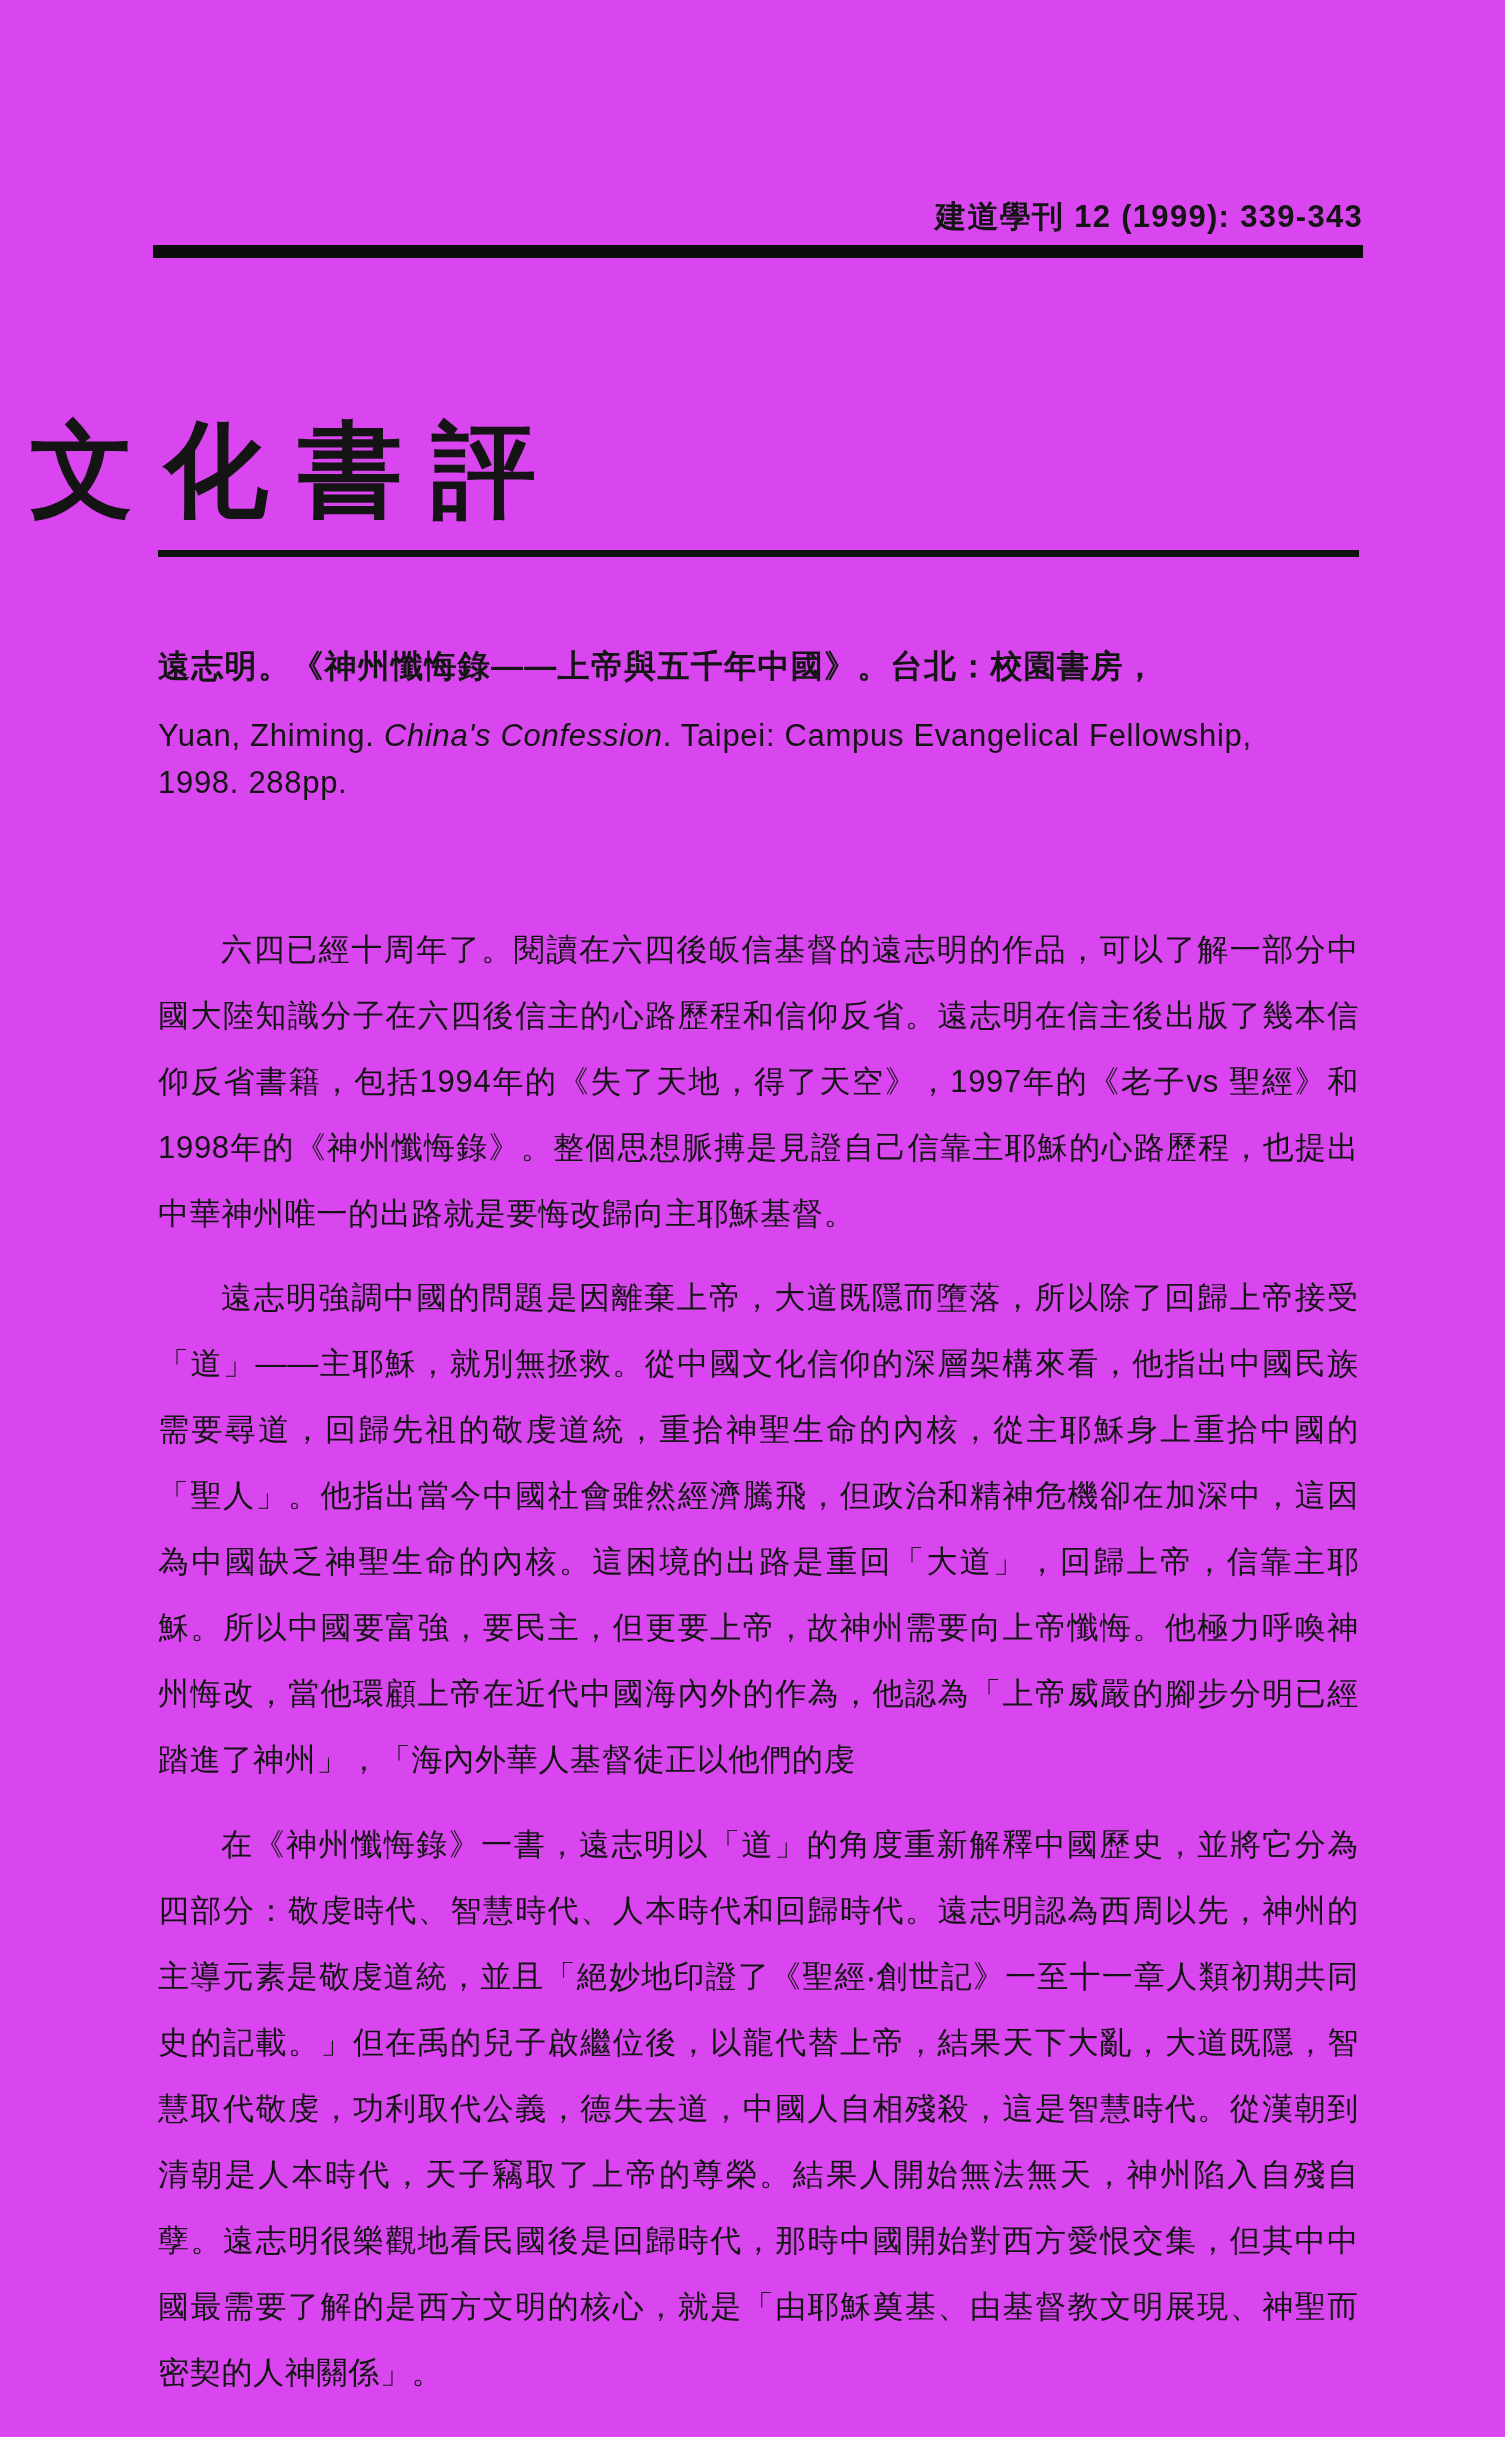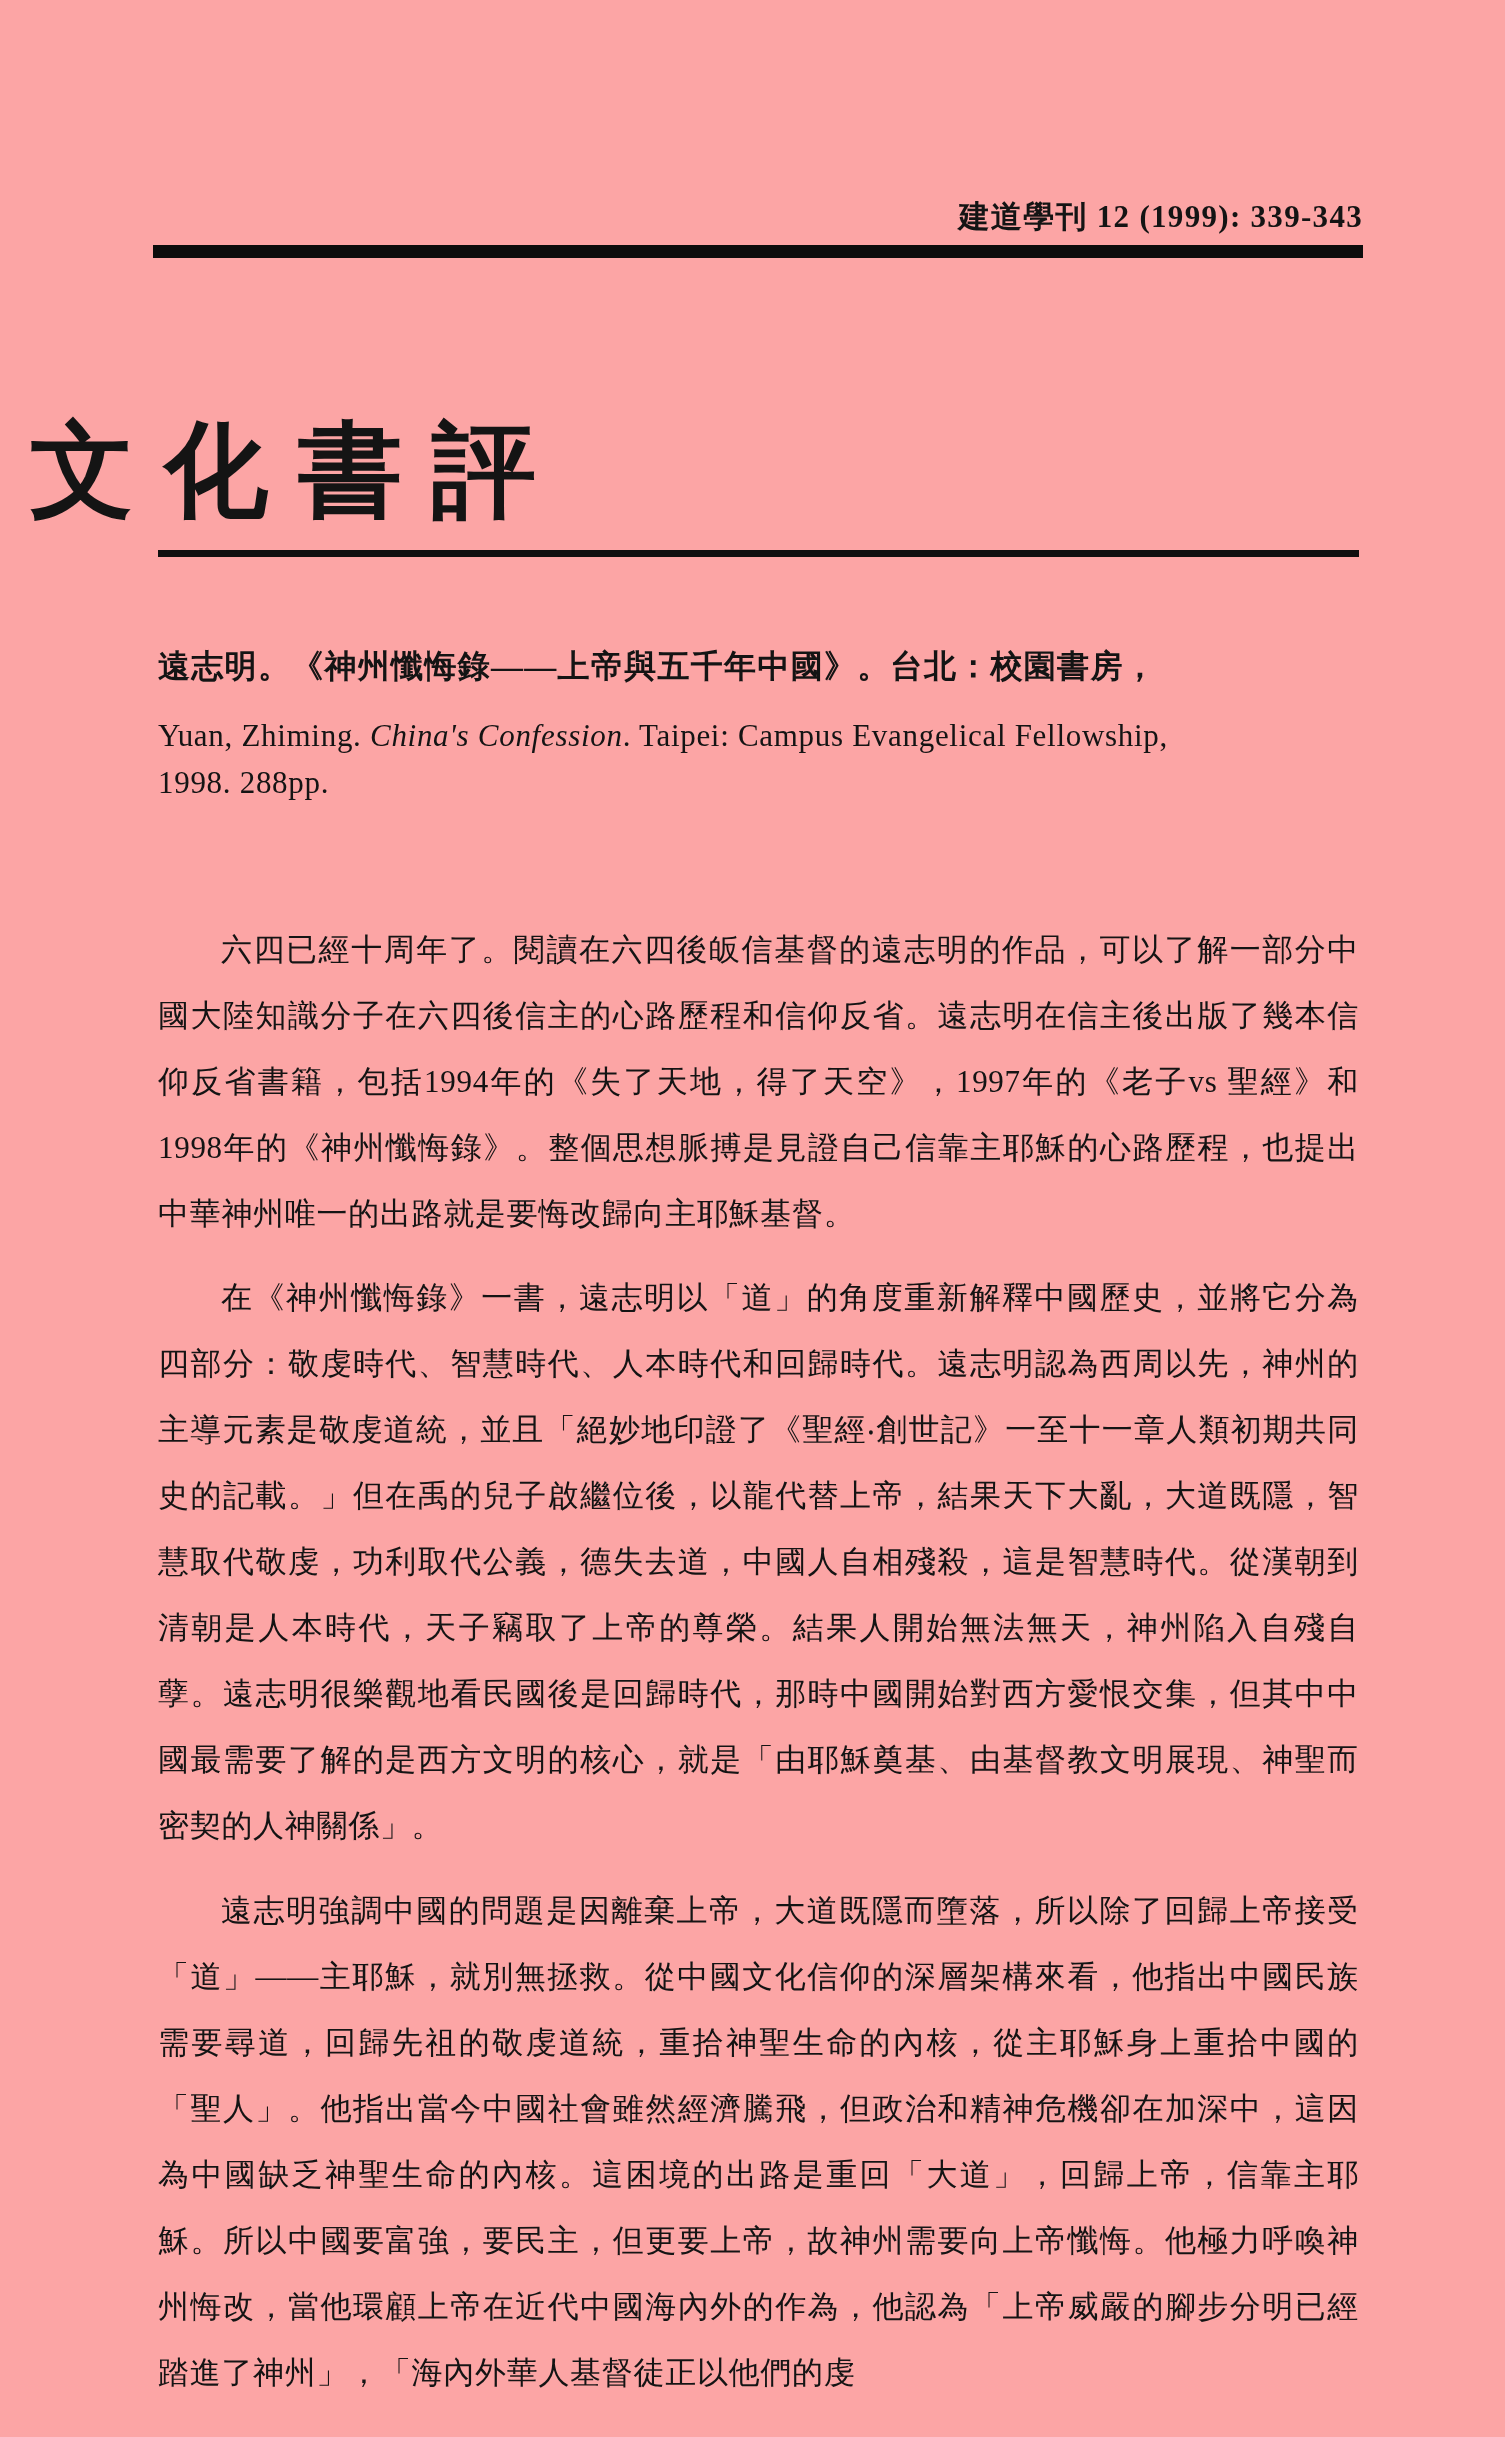--- a/index.html
+++ b/index.html
@@ -5,23 +5,23 @@
   html, body {
     margin: 0;
     padding: 0;
     background: #6b6b6b;
   }
   .page {
     position: relative;
     width: 1505px;
     height: 2438px;
     margin: 0 auto;
-    background: #fca5a5;
+    background: #d946ef;
     color: #141414;
-    font-family: Liberation Serif, serif;
+    font-family: Liberation Sans, sans-serif;
     overflow: hidden;
   }
   
   .journal-citation {
     position: absolute;
     top: 196px;
     right: 142px;
     font-size: 31px;
     font-weight: bold;
     letter-spacing: 1.3px;
@@ -115,18 +115,18 @@
     <div class="biblio-en">
       <div>
         <span>Yuan, Zhiming. </span><em>China's Confession</em><span>. Taipei: Campus Evangelical Fellowship,</span>
       </div>
       <div>1998. 288pp.</div>
     </div>
   </div>
 
   <div class="review-body">
     <p>六四已經十周年了。閱讀在六四後皈信基督的遠志明的作品，可以了解一部分中國大陸知識分子在六四後信主的心路歷程和信仰反省。遠志明在信主後出版了幾本信仰反省書籍，包括1994年的《失了天地，得了天空》，1997年的《老子vs 聖經》和1998年的《神州懺悔錄》。整個思想脈搏是見證自己信靠主耶穌的心路歷程，也提出中華神州唯一的出路就是要悔改歸向主耶穌基督。</p>
+    <p>遠志明強調中國的問題是因離棄上帝，大道既隱而墮落，所以除了回歸上帝接受「道」——主耶穌，就別無拯救。從中國文化信仰的深層架構來看，他指出中國民族需要尋道，回歸先祖的敬虔道統，重拾神聖生命的內核，從主耶穌身上重拾中國的「聖人」。他指出當今中國社會雖然經濟騰飛，但政治和精神危機卻在加深中，這因為中國缺乏神聖生命的內核。這困境的出路是重回「大道」，回歸上帝，信靠主耶穌。所以中國要富強，要民主，但更要上帝，故神州需要向上帝懺悔。他極力呼喚神州悔改，當他環顧上帝在近代中國海內外的作為，他認為「上帝威嚴的腳步分明已經踏進了神州」，「海內外華人基督徒正以他們的虔</p>
     <p>在《神州懺悔錄》一書，遠志明以「道」的角度重新解釋中國歷史，並將它分為四部分：敬虔時代、智慧時代、人本時代和回歸時代。遠志明認為西周以先，神州的主導元素是敬虔道統，並且「絕妙地印證了《聖經‧創世記》一至十一章人類初期共同史的記載。」但在禹的兒子啟繼位後，以龍代替上帝，結果天下大亂，大道既隱，智慧取代敬虔，功利取代公義，德失去道，中國人自相殘殺，這是智慧時代。從漢朝到清朝是人本時代，天子竊取了上帝的尊榮。結果人開始無法無天，神州陷入自殘自孽。遠志明很樂觀地看民國後是回歸時代，那時中國開始對西方愛恨交集，但其中中國最需要了解的是西方文明的核心，就是「由耶穌奠基、由基督教文明展現、神聖而密契的人神關係」。</p>
-    <p>遠志明強調中國的問題是因離棄上帝，大道既隱而墮落，所以除了回歸上帝接受「道」——主耶穌，就別無拯救。從中國文化信仰的深層架構來看，他指出中國民族需要尋道，回歸先祖的敬虔道統，重拾神聖生命的內核，從主耶穌身上重拾中國的「聖人」。他指出當今中國社會雖然經濟騰飛，但政治和精神危機卻在加深中，這因為中國缺乏神聖生命的內核。這困境的出路是重回「大道」，回歸上帝，信靠主耶穌。所以中國要富強，要民主，但更要上帝，故神州需要向上帝懺悔。他極力呼喚神州悔改，當他環顧上帝在近代中國海內外的作為，他認為「上帝威嚴的腳步分明已經踏進了神州」，「海內外華人基督徒正以他們的虔</p>
   </div>
 
 </div>
 
 
 </body></html>

